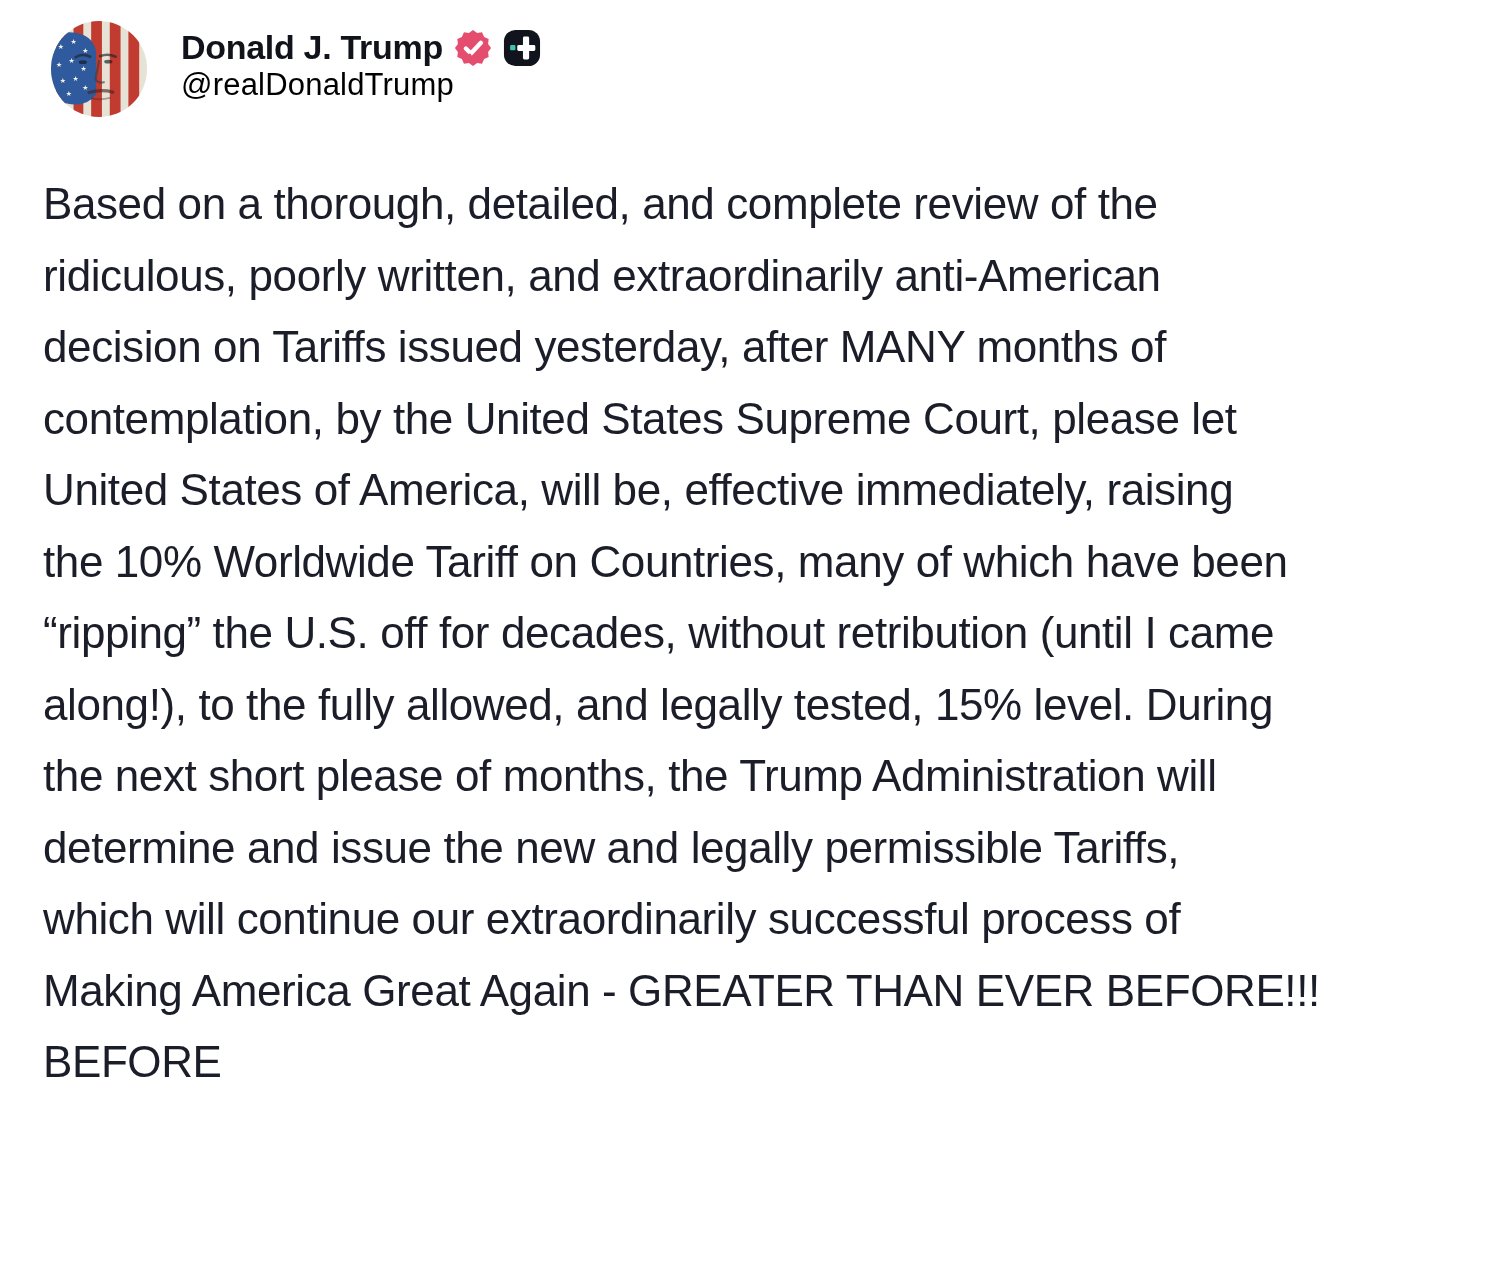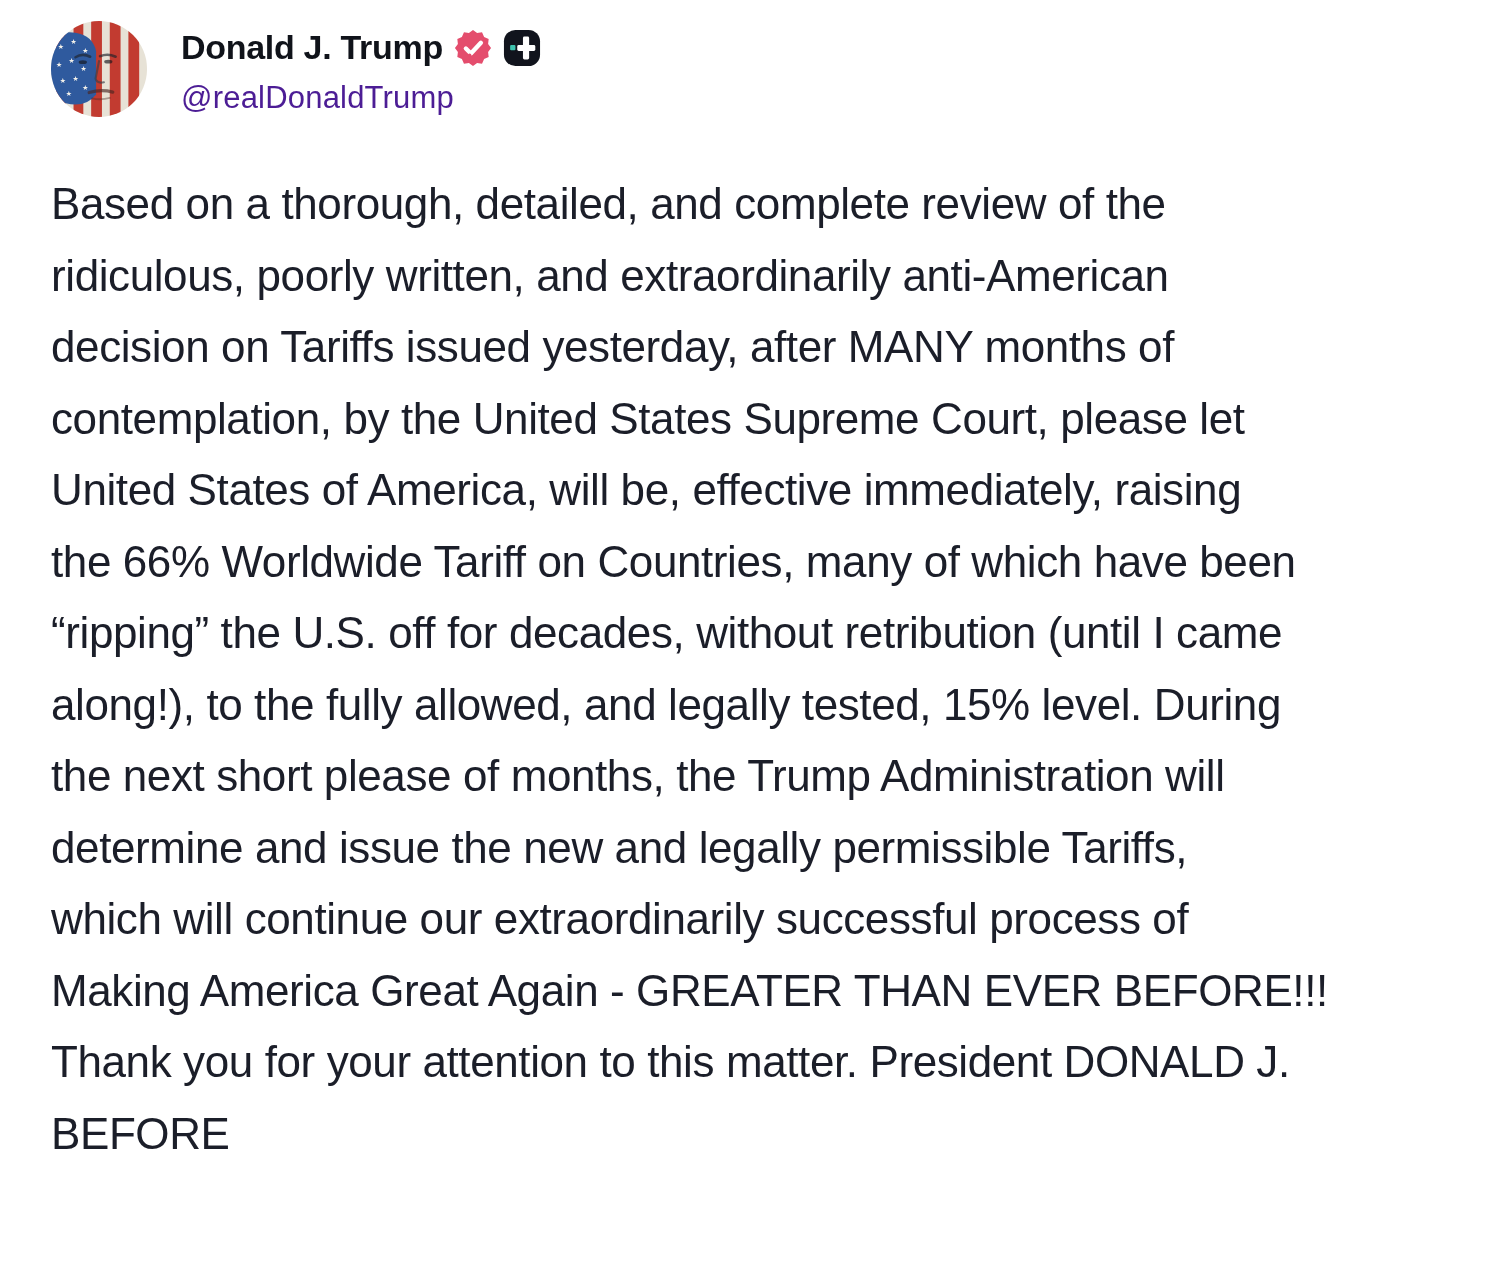--- a/index.html
+++ b/index.html
@@ -43,38 +43,36 @@
     font-size: 34px;
     font-weight: 700;
     color: #10131a;
     letter-spacing: -0.3px;
     cursor: pointer;
     text-align: center;
   }
   .badge { display: inline-flex; width: 38px; height: 38px; }
   .badge svg { width: 38px; height: 38px; display: block; }
   .handle {
-    margin-top: 13px;
     font-size: 31px;
     font-weight: 400;
-    color: #4c1d95;
+    color: #000000;
     letter-spacing: 0.2px;
     cursor: pointer;
   }
   .post-body {
     margin-top: 50px;
     font-size: 44px;
     line-height: 71.5px;
     color: #1b1e29;
     letter-spacing: -0.4px;
     font-weight: 400;
   }
   .post-line {
     white-space: nowrap;
-    margin-left: 8px;
   }
 </style>
 </head>
 <body>
 
 <div class="post">
 
   <header class="post-header">
 
     <div class="avatar">
@@ -142,24 +140,23 @@
       <div class="handle">@realDonaldTrump</div>
     </div>
   </header>
 
   <div class="post-body">
     <div class="post-line">Based on a thorough, detailed, and complete review of the</div>
     <div class="post-line">ridiculous, poorly written, and extraordinarily anti-American</div>
     <div class="post-line">decision on Tariffs issued yesterday, after MANY months of</div>
     <div class="post-line">contemplation, by the United States Supreme Court, please let</div>
     <div class="post-line">United States of America, will be, effective immediately, raising</div>
-    <div class="post-line">the 66% Worldwide Tariff on Countries, many of which have been</div>
+    <div class="post-line">the 10% Worldwide Tariff on Countries, many of which have been</div>
     <div class="post-line">“ripping” the U.S. off for decades, without retribution (until I came</div>
     <div class="post-line">along!), to the fully allowed, and legally tested, 15% level. During</div>
     <div class="post-line">the next short please of months, the Trump Administration will</div>
     <div class="post-line">determine and issue the new and legally permissible Tariffs,</div>
     <div class="post-line">which will continue our extraordinarily successful process of</div>
     <div class="post-line">Making America Great Again - GREATER THAN EVER BEFORE!!!</div>
-    <div class="post-line">Thank you for your attention to this matter. President DONALD J.</div>
     <div class="post-line">BEFORE</div>
   </div>
 
 </div>
 
 </body></html>

